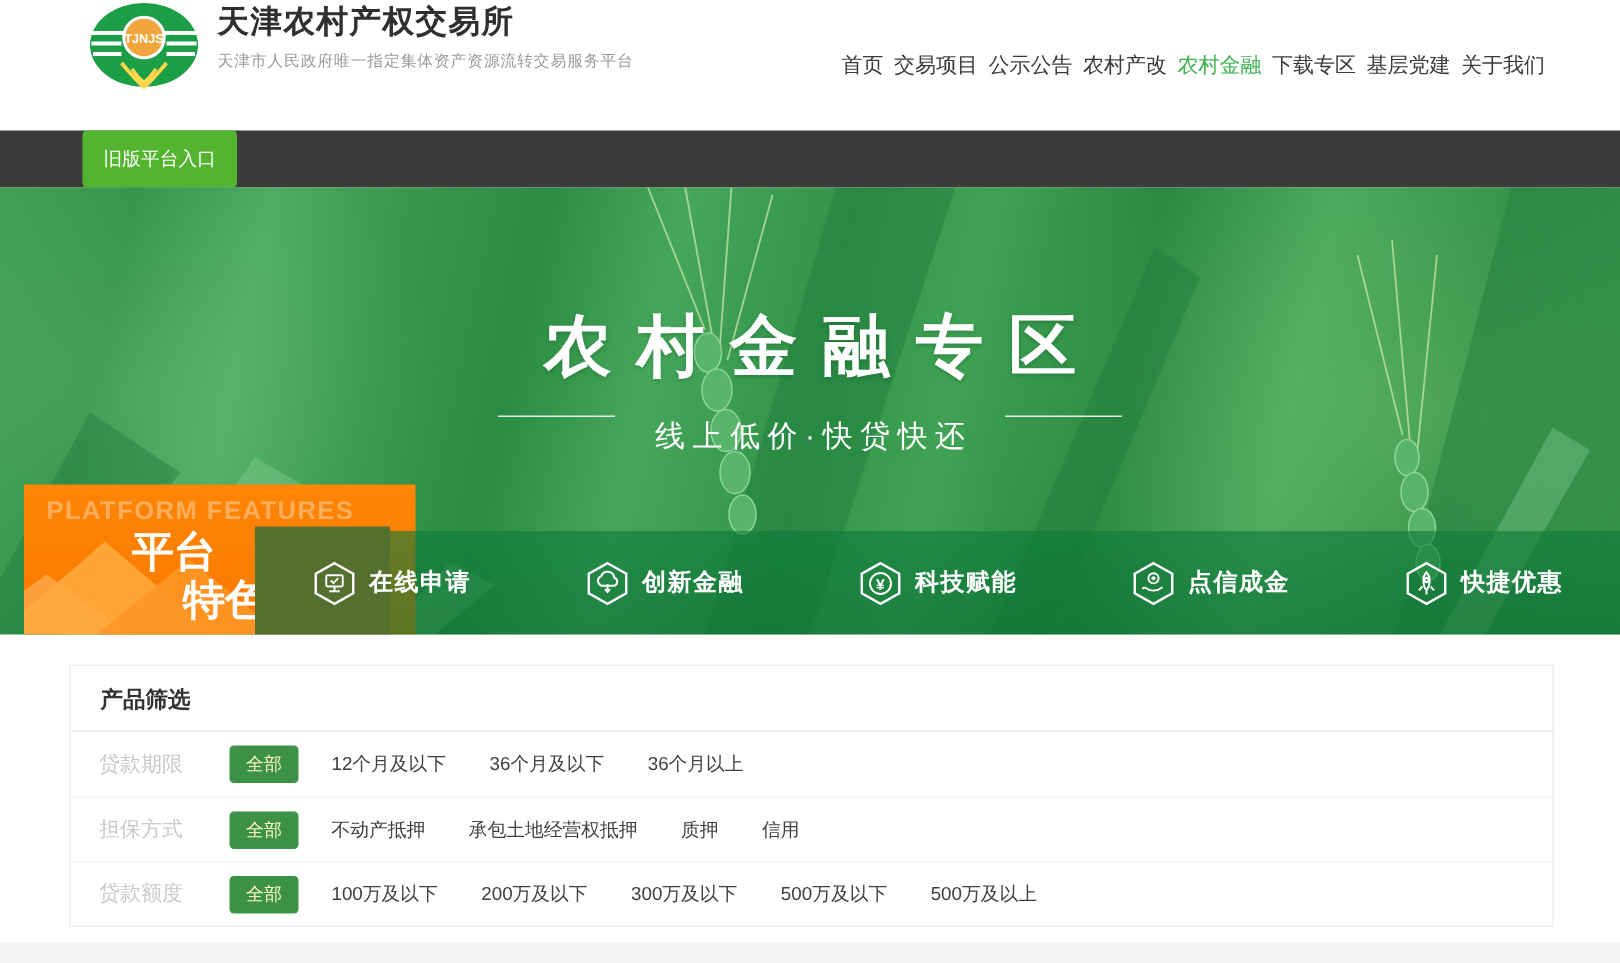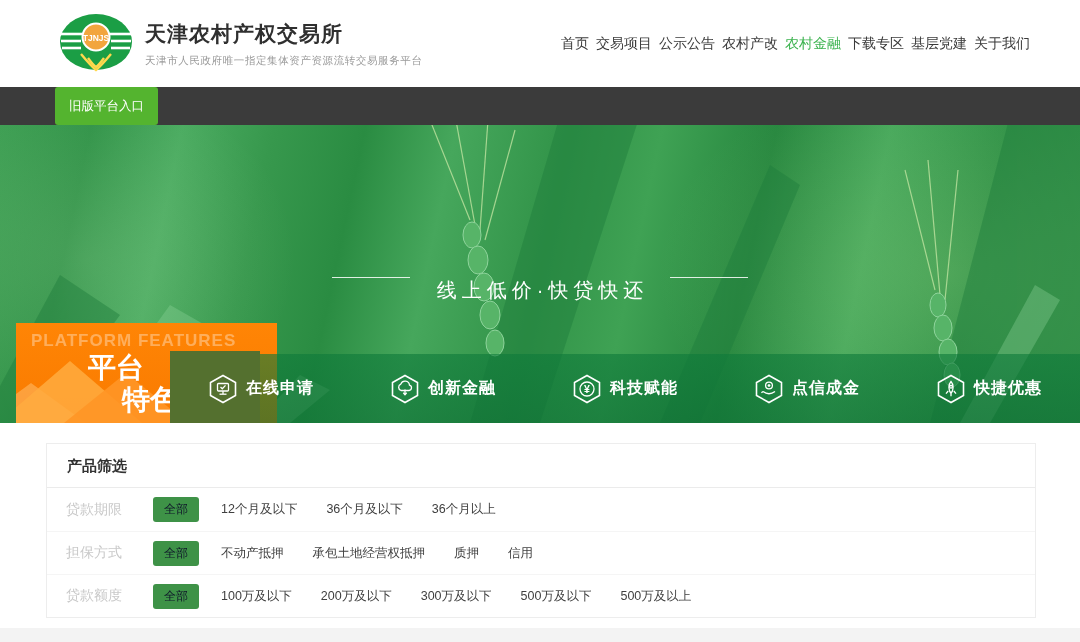--- a/index.html
+++ b/index.html
@@ -1,20 +1,20 @@
 <!DOCTYPE html>
 <html><head>
 <meta charset="utf-8">
 <style>
   * { margin:0; padding:0; box-sizing:border-box; }
   html,body { width:1080px; height:642px; overflow:hidden; background:#fff;
     font-family:"Liberation Sans","DejaVu Sans",sans-serif; }
 
   
-  .header { height:87px; background:#fff; display:flex; align-items:center; padding:0 50px 0 57px; }
+  .header { height:87px; background:#fff; display:flex; padding:0 50px 0 57px; }
   .logo { width:78px; height:64px; flex:0 0 auto; cursor:pointer; }
   .brand { margin-left:10px; }
   .brand-title { font-size:21px; font-weight:bold; color:#2f2f2f; letter-spacing:1px; }
   .brand-sub { font-size:10.5px; color:#9a9a9a; margin-top:6px; letter-spacing:.6px; }
   .nav { margin-left:auto; display:flex; align-items:center; gap:7px; }
   .nav-item { font-size:14px; color:#3a3a3a; text-decoration:none; cursor:pointer; white-space:nowrap; }
   .nav-item.active { color:#3cb34f; }
 
   
   .topbar { height:38px; background:#3b3b3b; display:flex; padding-left:55px; }
@@ -63,21 +63,21 @@
   .hex { width:30px; height:30px; display:block; }
 
   
   .main { padding:20px 44px 0 46px; }
   .filter-card { background:#fff; border:1px solid #ededed; }
   .filter-title { font-size:15px; font-weight:bold; color:#333; padding:13px 20px 11px;
     border-bottom:1px solid #ebebeb; }
   .frow { display:flex; align-items:center; height:43px; padding-left:19px; }
   .frow + .frow { border-top:1px solid #f5f5f5; }
   .flabel { width:70px; font-size:14px; color:#c9c9c9; flex:0 0 auto; }
-  .fbadge { background:#3e9247; color:#0f172a; font-size:12px; padding:4px 11px; border-radius:3px;
+  .fbadge { background:#3e9247; color:#fef9c3; font-size:12px; padding:4px 11px; border-radius:3px;
     margin:0 22px 0 17px; cursor:pointer; }
   .fopt { font-size:12.5px; color:#3f3f3f; margin-right:29px; cursor:pointer; white-space:nowrap; }
 
   .footer-strip { position:absolute; left:0; right:0; bottom:0; height:14px; background:#f3f3f3; }
 </style>
 </head>
 <body>
 
 <div class="header">
   <svg class="logo" viewBox="0 0 78 64">
@@ -145,20 +145,21 @@
       <ellipse cx="484" cy="162" rx="10" ry="14"></ellipse>
         <ellipse cx="490" cy="190" rx="10" ry="14"></ellipse>
       <ellipse cx="495" cy="218" rx="9" ry="13"></ellipse>
       <ellipse cx="938" cy="180" rx="8" ry="12"></ellipse>
         <ellipse cx="943" cy="203" rx="9" ry="13"></ellipse>
       <ellipse cx="948" cy="227" rx="9" ry="13"></ellipse>
         <ellipse cx="952" cy="250" rx="8" ry="12"></ellipse>
     </g>
   </svg>
 
+  <div class="hero-title">农村金融专区</div>
   <div class="hero-sub">
     <span class="line"></span>
     <span class="txt">线上低价·快贷快还</span>
     <span class="line"></span>
   </div>
 
   <div class="feature-box">
     <div class="mtn mtn3"></div>
     <div class="mtn mtn1"></div>
     <div class="mtn mtn2"></div>

